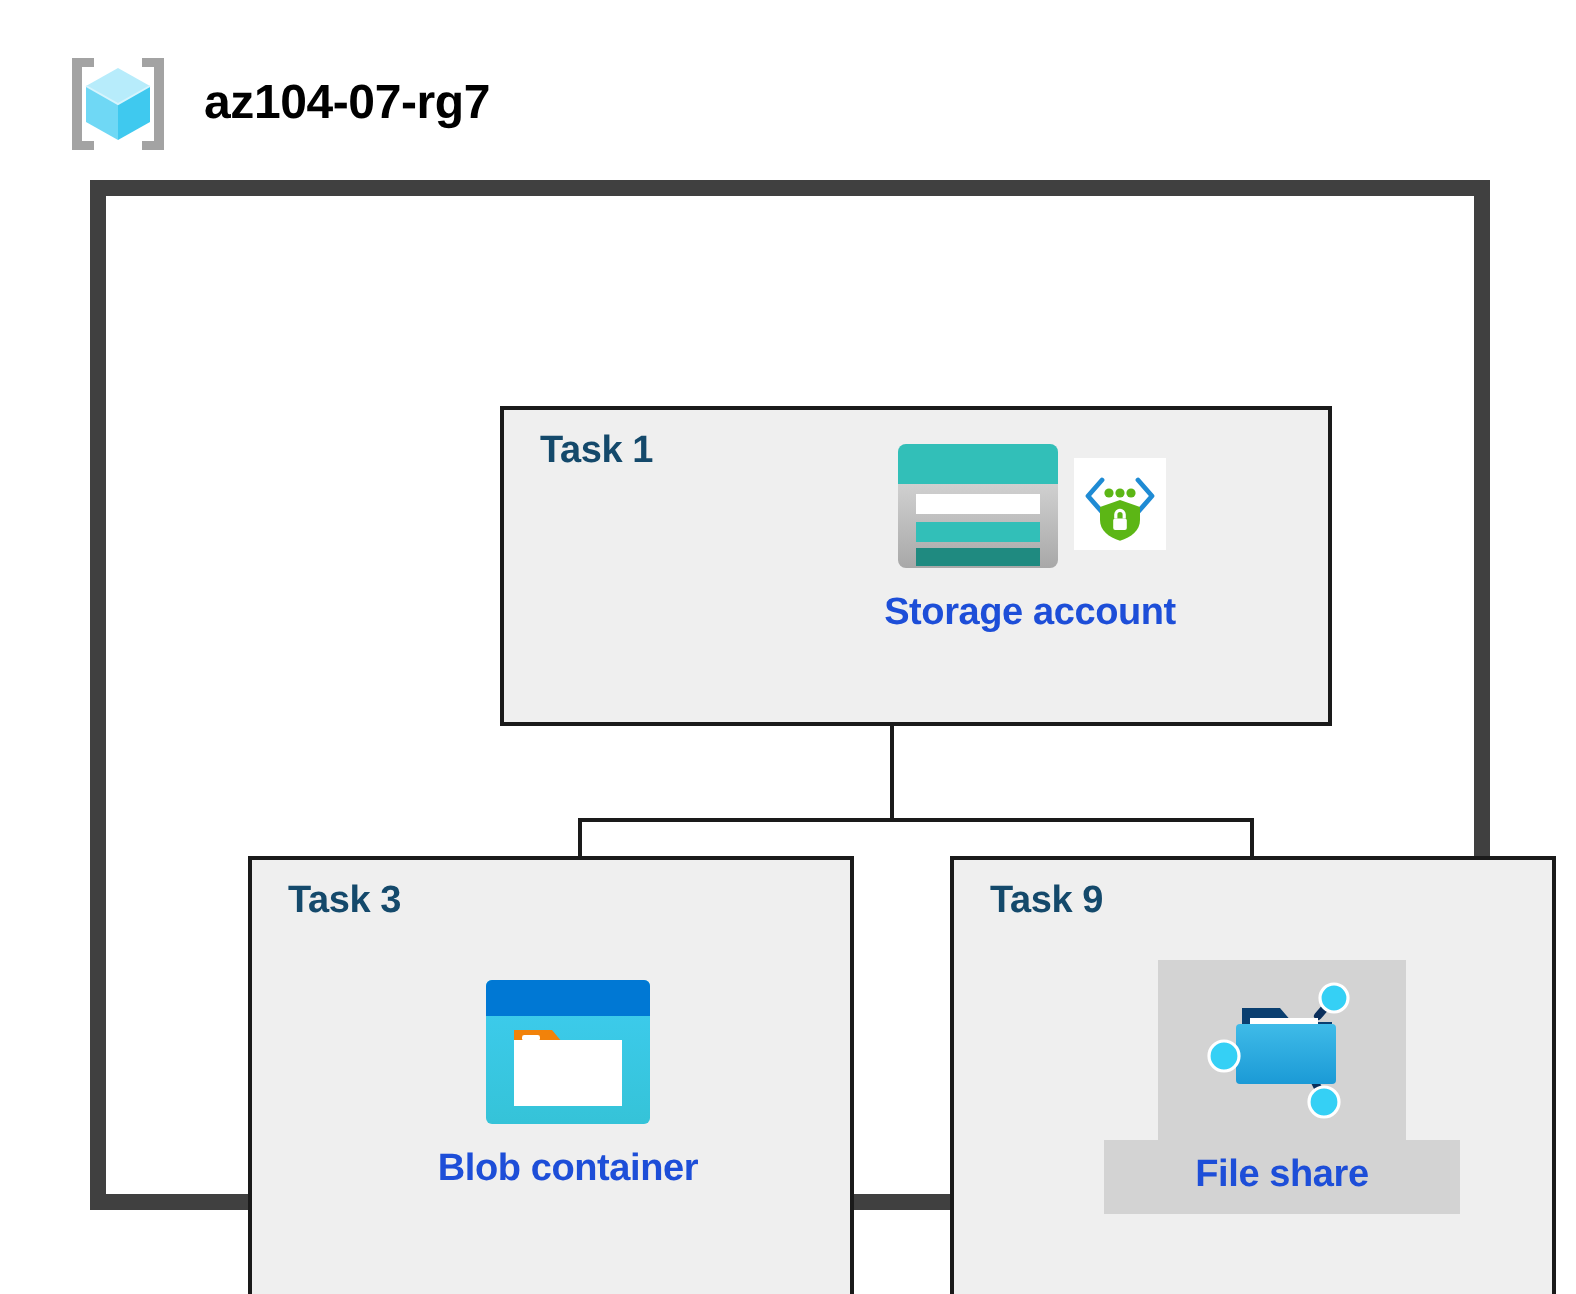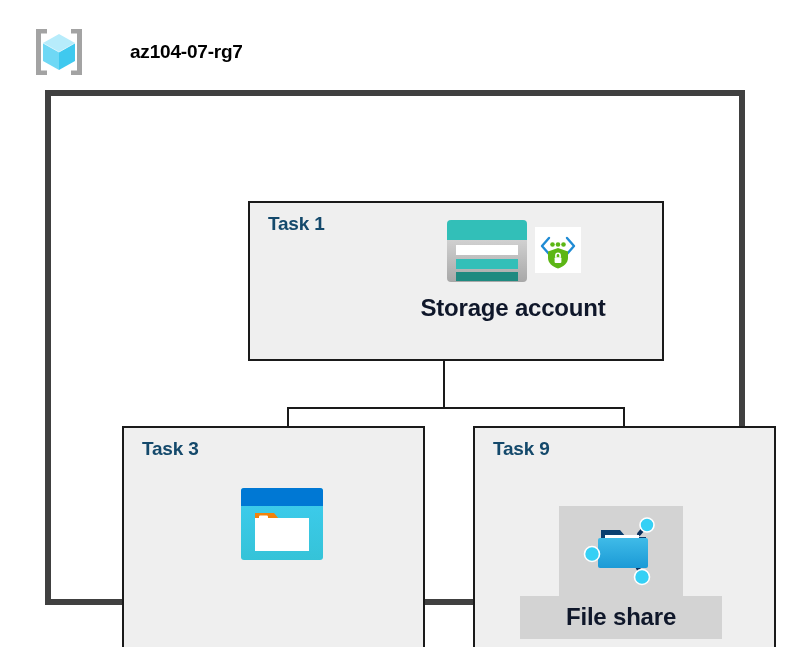--- a/index.html
+++ b/index.html
@@ -28,37 +28,36 @@
     display: flex;
     align-items: center;
     gap: 14px;
   }
   #rg-icon {
     width: 58px;
     height: 54px;
     display: block;
   }
   #rg-title {
-    font-size: 19px;
+    font-size: 24px;
     font-weight: bold;
     color: #000000;
     letter-spacing: -0.2px;
     white-space: nowrap;
-    margin-left: 28px;
   }
 
   
   #rg-container {
     position: absolute;
     left: 45px;
     top: 90px;
     width: 700px;
     height: 515px;
     background: #ffffff;
-    border: 6px solid #404040;
+    border: 8px solid #404040;
     box-sizing: border-box;
   }
 
   
   .task-box {
     position: absolute;
     background: #efefef;
     border: 2px solid #1a1a1a;
     box-sizing: border-box;
   }
@@ -84,46 +83,45 @@
     flex-direction: column;
     align-items: center;
   }
   .node-icons {
     display: flex;
     align-items: center;
     justify-content: center;
     gap: 6px;
   }
   .node-label {
-    font-size: 24px;
+    font-size: 19px;
     font-weight: bold;
-    color: #0f172a;
+    color: #1d4ed8;
     letter-spacing: -0.2px;
     white-space: nowrap;
     margin-top: 10px;
   }
 
   
   #node-storage-account {
     left: 148px;
     top: 13px;
     width: 230px;
   }
   
   #node-blob-container {
     left: 78px;
     top: 58px;
     width: 160px;
   }
   
   #node-file-share {
-    left: 66px;
+    left: 84px;
     top: 50px;
     width: 160px;
-    margin-top: 28px;
   }
   #node-file-share .icon-highlight {
     background: #d3d3d3;
     padding: 8px 22px 6px 22px;
   }
   #node-file-share .node-label {
     background: #d3d3d3;
     padding: 7px 46px 8px 46px;
     margin-top: 0;
   }
@@ -237,20 +235,21 @@
             <rect x="2" y="2" width="82" height="72" rx="3" fill="url(#gradBlobBody)"></rect>
 
             <path d="M5 2 h76 a3 3 0 0 1 3 3 v15 h-82 v-15 a3 3 0 0 1 3 -3 z" fill="#0078d4"></path>
 
             <path d="M16 27 h19 l5 6 h-24 z" fill="#f2820a"></path>
             <rect x="20" y="29.5" width="9" height="3" rx="1.2" fill="#ffffff"></rect>
 
             <rect x="16" y="32" width="54" height="33" fill="#ffffff"></rect>
           </svg>
         </div>
+        <div class="node-label">Blob container</div>
       </div>
     </div>
 
     <div id="task-box-3" class="task-box">
       <div class="task-label">Task 9</div>
 
       <div id="node-file-share" class="node">
         <div class="node-icons icon-highlight">
           <svg width="80" height="76" viewBox="0 0 80 76" class="svg-icon">
             <defs>

